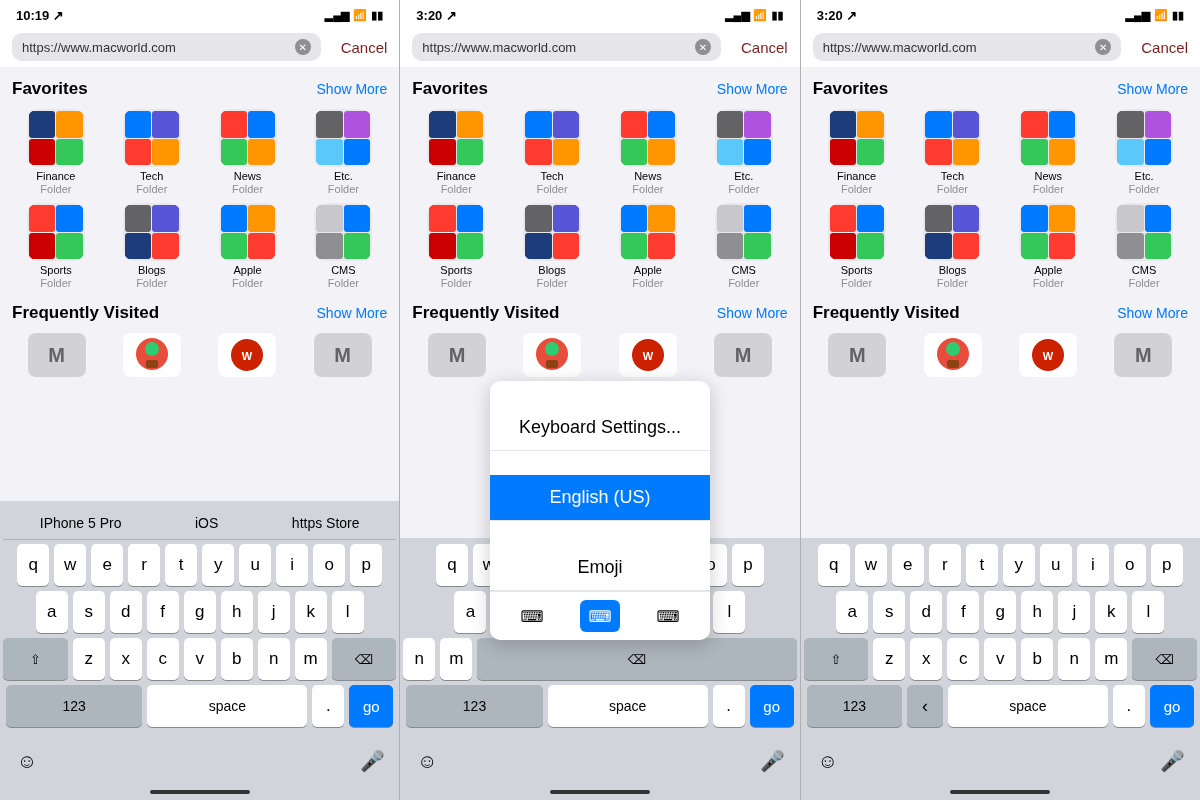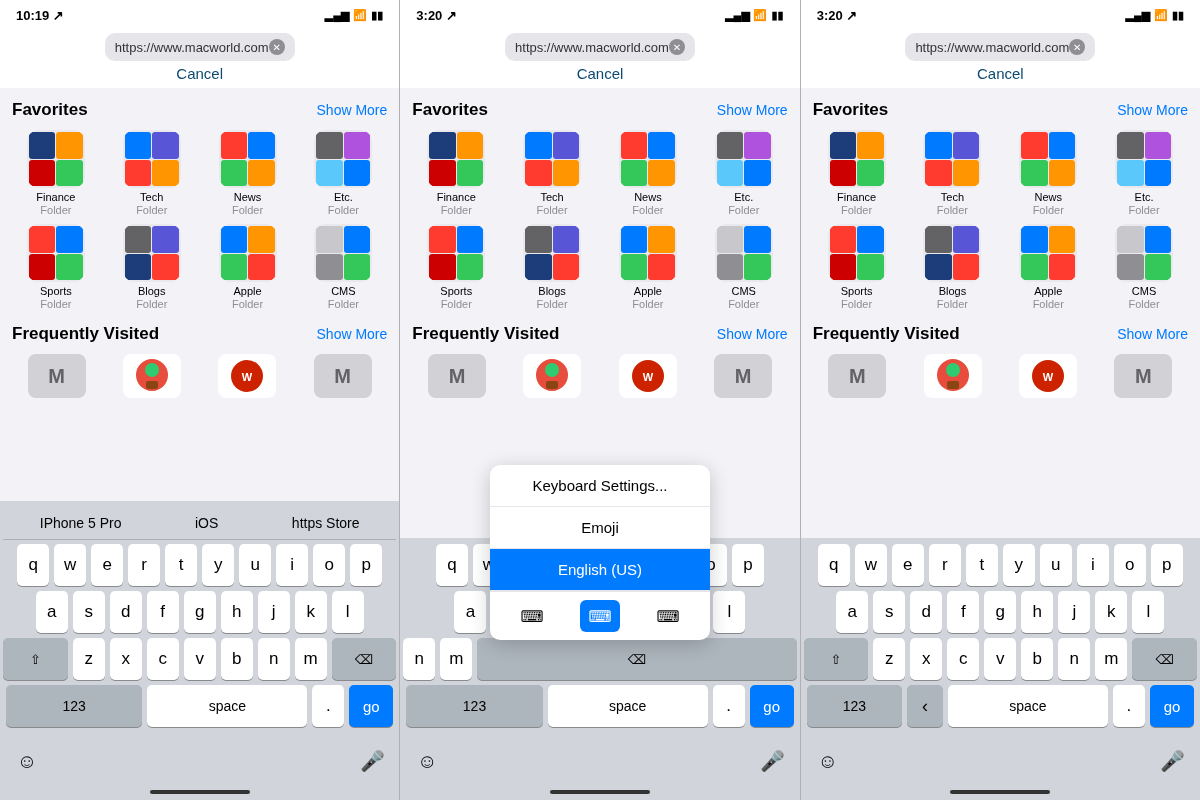--- a/index.html
+++ b/index.html
@@ -43,22 +43,21 @@
     }
     .status-time { font-size: 13px; font-weight: 700; }
     .status-icons { display: flex; align-items: center; gap: 4px; font-size: 11px; }
 
     
     .url-bar {
       background: white;
       padding: 6px 12px;
       display: flex;
       align-items: center;
-      gap: 4px;
-      flex-direction: column;
+      gap: 20px;
     }
     .url-field {
       flex: 1;
       background: #e5e5ea;
       border-radius: 10px;
       padding: 6px 10px;
       display: flex;
       align-items: center;
       justify-content: space-between;
       font-size: 13px;
@@ -66,21 +65,21 @@
     }
     .url-text { font-size: 13px; color: #333; }
     .url-clear {
       width: 16px; height: 16px;
       background: #8e8e93;
       border-radius: 50%;
       display: flex; align-items: center; justify-content: center;
       color: white; font-size: 10px;
     }
     .cancel-btn {
-      color: #0c4a6e;
+      color: #7f1d1d;
       font-size: 15px;
       white-space: nowrap;
     }
 
     
     .content {
       flex: 1;
       background: #f2f2f7;
       overflow: hidden;
       padding: 12px 12px 0;
@@ -275,24 +274,25 @@
       width: 220px;
       left: 50%;
       transform: translateX(-50%);
       bottom: 160px;
       z-index: 100;
       box-shadow: 0 4px 20px rgba(0,0,0,0.2);
       overflow: hidden;
     }
     .popup-item {
       padding: 12px 16px;
-      font-size: 15px;
+      font-size: 18px;
       color: #000;
       border-bottom: 1px solid #e5e5ea;
       text-align: center;
+      margin-top: 24px;
     }
     .popup-item.active {
       background: #007aff;
       color: white;
     }
     .popup-item:last-child { border-bottom: none; }
     .popup-keyboard-icons {
       display: flex;
       justify-content: space-around;
       padding: 8px;
@@ -690,22 +690,22 @@
       <div style="display:flex;justify-content:space-between;padding:2px 8px 4px;background:#d1d5db;">
         <span class="emoji-key">☺</span>
         <span class="mic-key">🎤</span>
       </div>
       <div class="home-indicator">
         <div class="home-bar"></div>
       </div>
 
       <div class="keyboard-popup">
         <div class="popup-item">Keyboard Settings...</div>
+        <div class="popup-item active">English (US)</div>
         <div class="popup-item">Emoji</div>
-        <div class="popup-item active">English (US)</div>
         <div class="popup-keyboard-icons">
           <div class="popup-kbd-btn">⌨</div>
           <div class="popup-kbd-btn active-kbd">⌨</div>
           <div class="popup-kbd-btn">⌨</div>
         </div>
       </div>
     </div>
   </div>
 
   <div class="phone">

